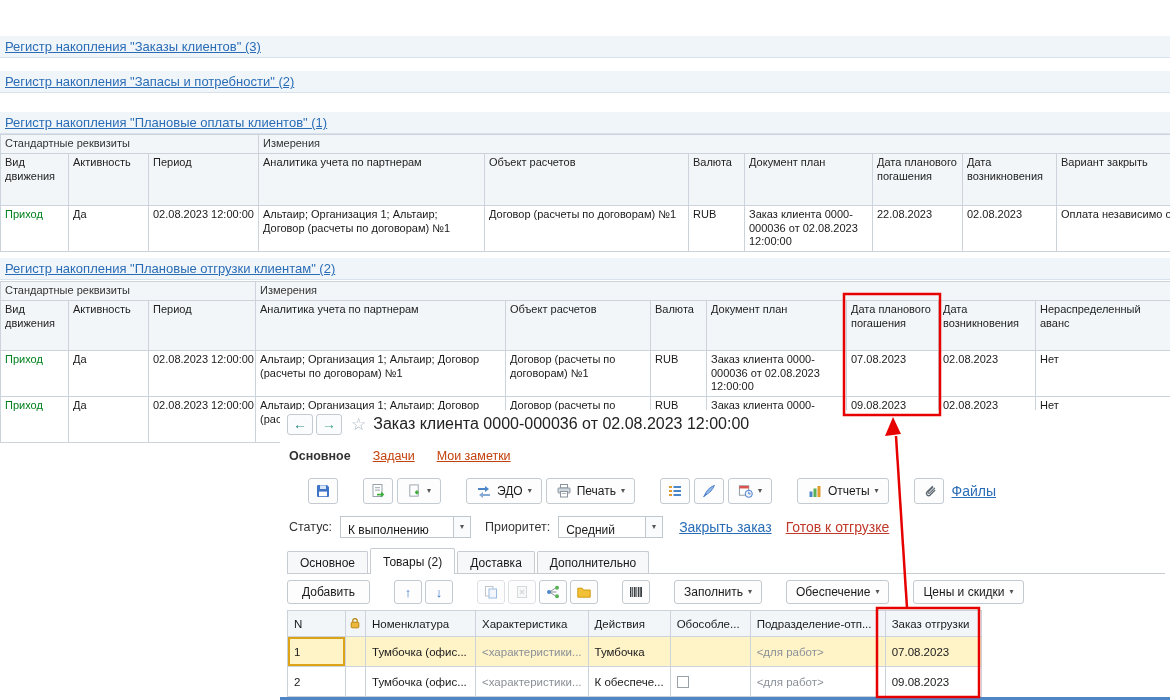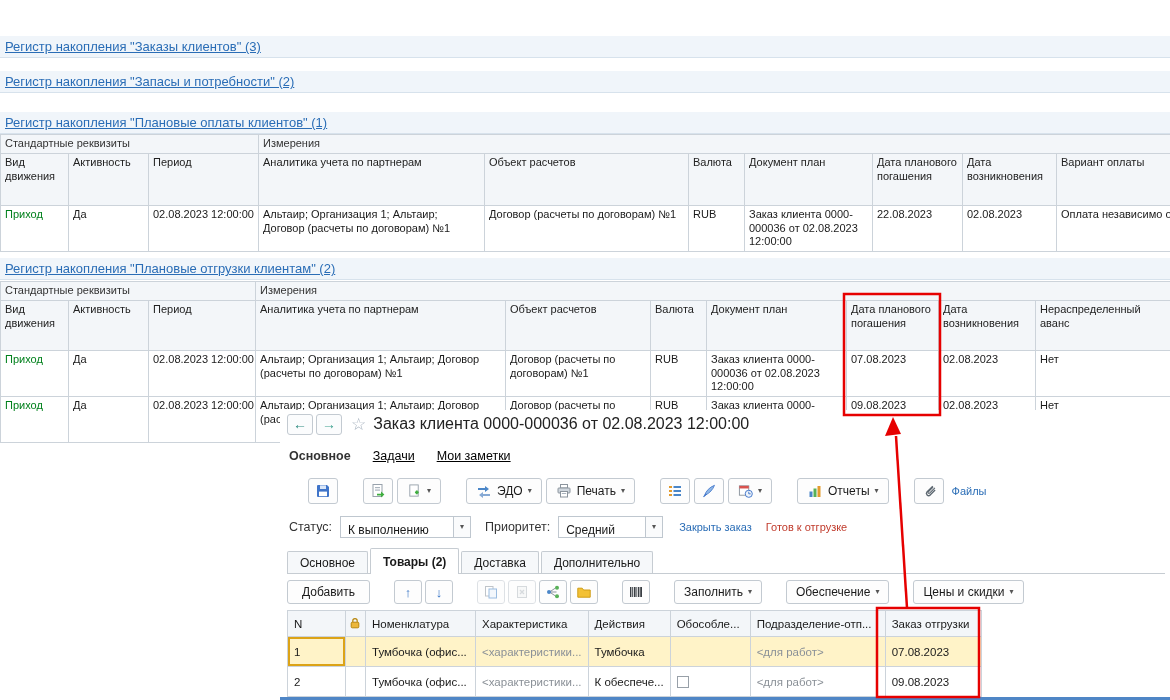--- a/index.html
+++ b/index.html
@@ -25,46 +25,46 @@
 
   .doc-window{position:absolute;left:280px;top:410px;width:890px;height:290px;background:#fff}
 
   .nav-row{position:absolute;left:7px;top:2px;height:24px;display:flex;align-items:center}
   .nav-btn{width:26px;height:21px;border:1px solid #c3cad1;border-radius:3px;background:#fbfcfd;display:flex;align-items:center;justify-content:center;font-size:14px;font-weight:700;color:#2e8b80;cursor:pointer;margin-right:3px}
   .star{font-size:17px;color:#a9b4c0;margin:0 7px 0 6px;cursor:pointer}
   .doc-title{font-size:16px;color:#222;white-space:nowrap}
 
   .navtabs{position:absolute;left:9px;top:39px;display:flex;gap:22px;align-items:center;font-size:12.5px}
   .navtab-active{font-weight:700;color:#333;cursor:pointer}
-  .navtab-link{color:#000000;text-decoration:underline;cursor:pointer}
+  .navtab-link{color:#c2410c;text-decoration:underline;cursor:pointer}
 
   .toolbar1{position:absolute;left:7px;top:68px;display:flex;align-items:center;gap:4px}
   .toolbar2{position:absolute;left:7px;top:170px;display:flex;align-items:center;gap:3px}
   .btn{display:inline-flex;align-items:center;justify-content:center;gap:5px;height:26px;background:#fdfdfd;border:1px solid #c3cad1;border-radius:3px;font-size:12px;color:#1a1a1a;padding:0 9px;cursor:pointer;white-space:nowrap}
   .ib{width:30px;padding:0}
   .toolbar2 .btn{height:24px}
   .toolbar2 .ib{width:28px}
   .btn-primary{background:#ffd83b;border-color:#dfb300;font-weight:700;padding:0 14px}
   .caret{font-size:8px;color:#555;line-height:1}
   .g{margin-left:21px}
   .arrow-glyph{font-size:13px;font-weight:700;color:#2f6fc4}
-  .link{font-size:11px;color:#2a6db6;cursor:pointer;white-space:nowrap}
+  .link{font-size:14px;color:#2a6db6;text-decoration:underline;cursor:pointer;white-space:nowrap}
   .link-red{color:#c03a2b}
 
   .status-row{position:absolute;left:9px;top:106px;display:flex;align-items:center;gap:8px}
   .field-label{font-size:12.5px;color:#333;white-space:nowrap}
   .combo{display:inline-flex;height:22px;border:1px solid #bfc7cf;background:#fff;align-items:flex-end;cursor:pointer}
   .combo-val{padding:0 7px;font-size:12px;white-space:nowrap}
   .combo-btn{width:17px;height:100%;border-left:1px solid #bfc7cf;display:flex;align-items:center;justify-content:center;background:#fafbfc}
   .w-status .combo-val{min-width:112px}
   .w-priority .combo-val{min-width:86px}
 
   .tabs2{position:absolute;left:7px;top:138px;width:878px;height:26px;display:flex;align-items:flex-end;border-bottom:1px solid #c6ccd2}
   .tab{height:22px;padding:0 12px;display:flex;align-items:center;font-size:12px;background:#f6f8fa;border:1px solid #c6ccd2;border-bottom:none;margin-right:2px;border-radius:2px 2px 0 0;cursor:pointer;white-space:nowrap}
-  .tab.active{height:26px;background:#fff;font-weight:700;margin-bottom:-1px}
+  .tab.active{height:26px;background:#fff;font-weight:400;margin-bottom:-1px}
 
   table.items{position:absolute;left:7px;top:200px;border-collapse:collapse;table-layout:fixed;font-size:11.5px}
   .items th,.items td{border:1px solid #ccd3da;padding:2px 6px;overflow:hidden;white-space:nowrap;text-align:left;font-weight:400;vertical-align:middle}
   .items thead th{background:#f3f6f9;height:26px;cursor:pointer}
   .items tbody td{height:30px;cursor:default}
   .num{text-align:right}
   .row-selected td{background:#fff3c8}
   .cell-current{background:#fbe289;box-shadow:inset 0 0 0 2px #dca317}
   .gray{color:#8a9097}
   .cb{display:inline-block;width:12px;height:12px;border:1px solid #98a0a8;background:#fff;vertical-align:middle;cursor:pointer}
@@ -109,21 +109,21 @@
       <tr class="hdr-row">
         <td>Вид движения</td>
         <td>Активность</td>
         <td>Период</td>
         <td>Аналитика учета по партнерам</td>
         <td>Объект расчетов</td>
         <td>Валюта</td>
         <td>Документ план</td>
         <td>Дата планового погашения</td>
         <td>Дата возникновения</td>
-        <td>Вариант оплаты</td>
+        <td>Вариант закрыть</td>
       </tr>
       <tr class="data-row">
         <td class="green">Приход</td>
         <td>Да</td>
         <td class="nw">02.08.2023 12:00:00</td>
         <td>Альтаир; Организация 1; Альтаир; Договор (расчеты по договорам) №1</td>
         <td class="nw">Договор (расчеты по договорам) №1</td>
         <td>RUB</td>
         <td>Заказ клиента 0000-000036 от 02.08.2023 12:00:00</td>
         <td>22.08.2023</td>

